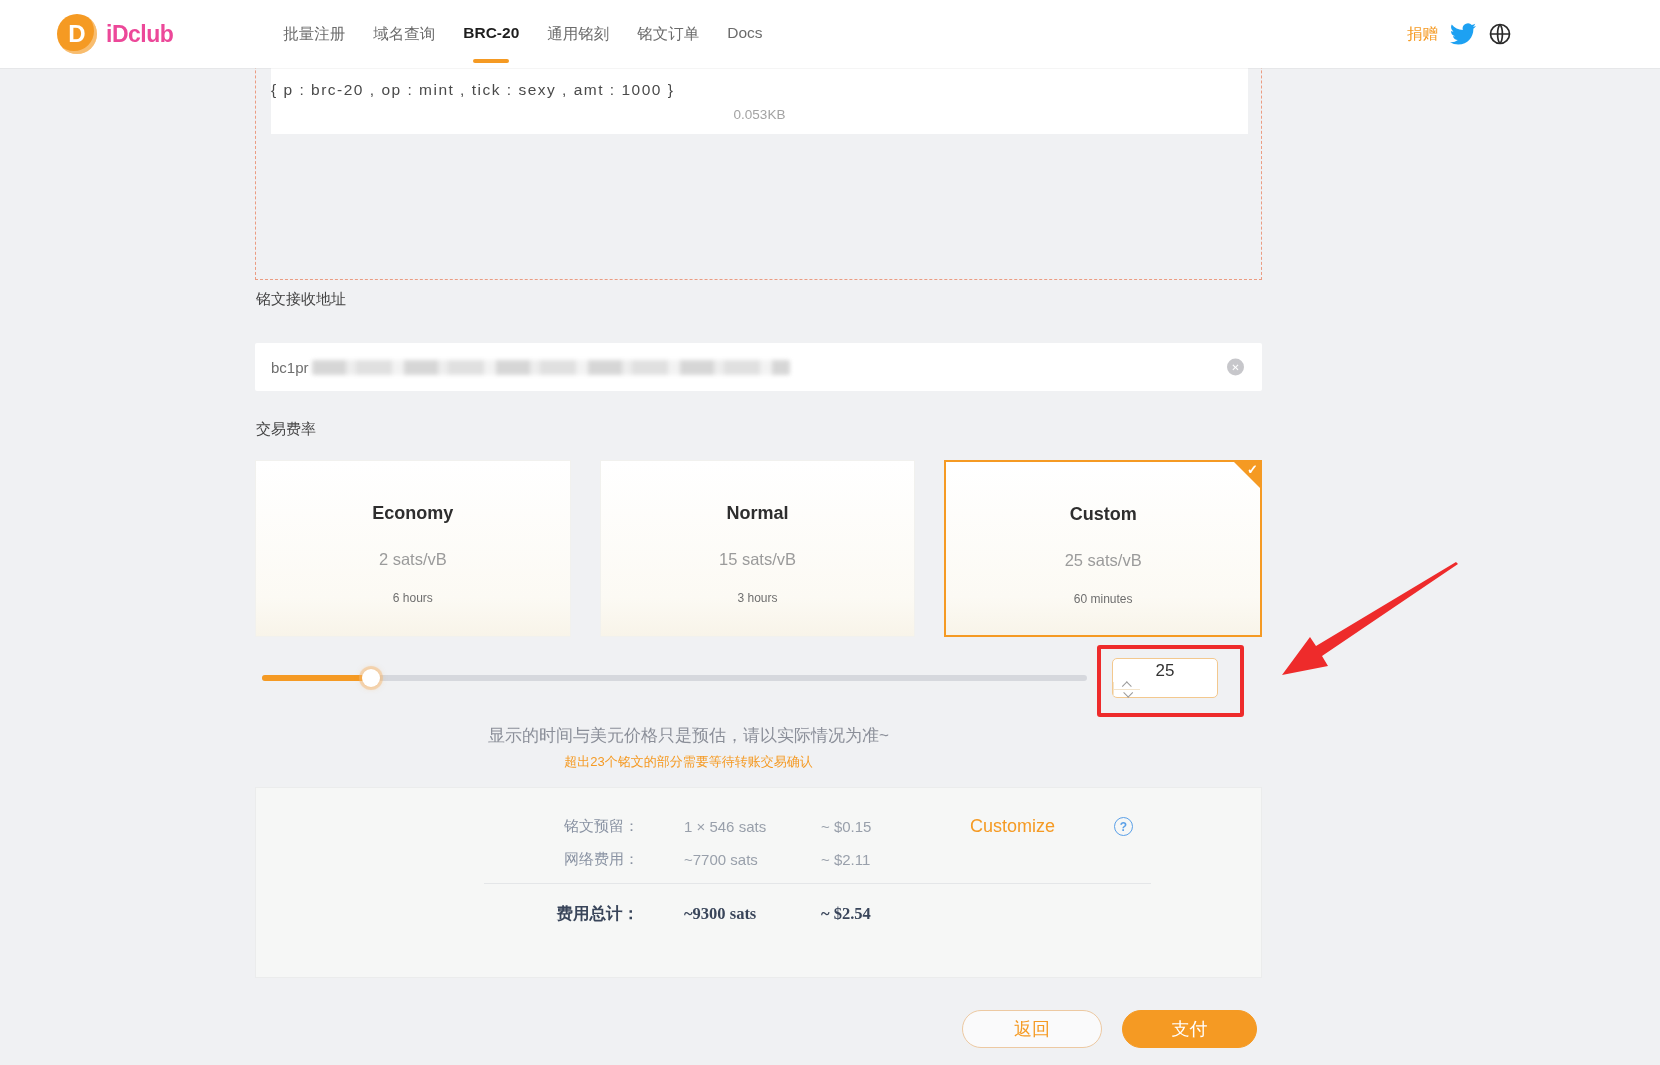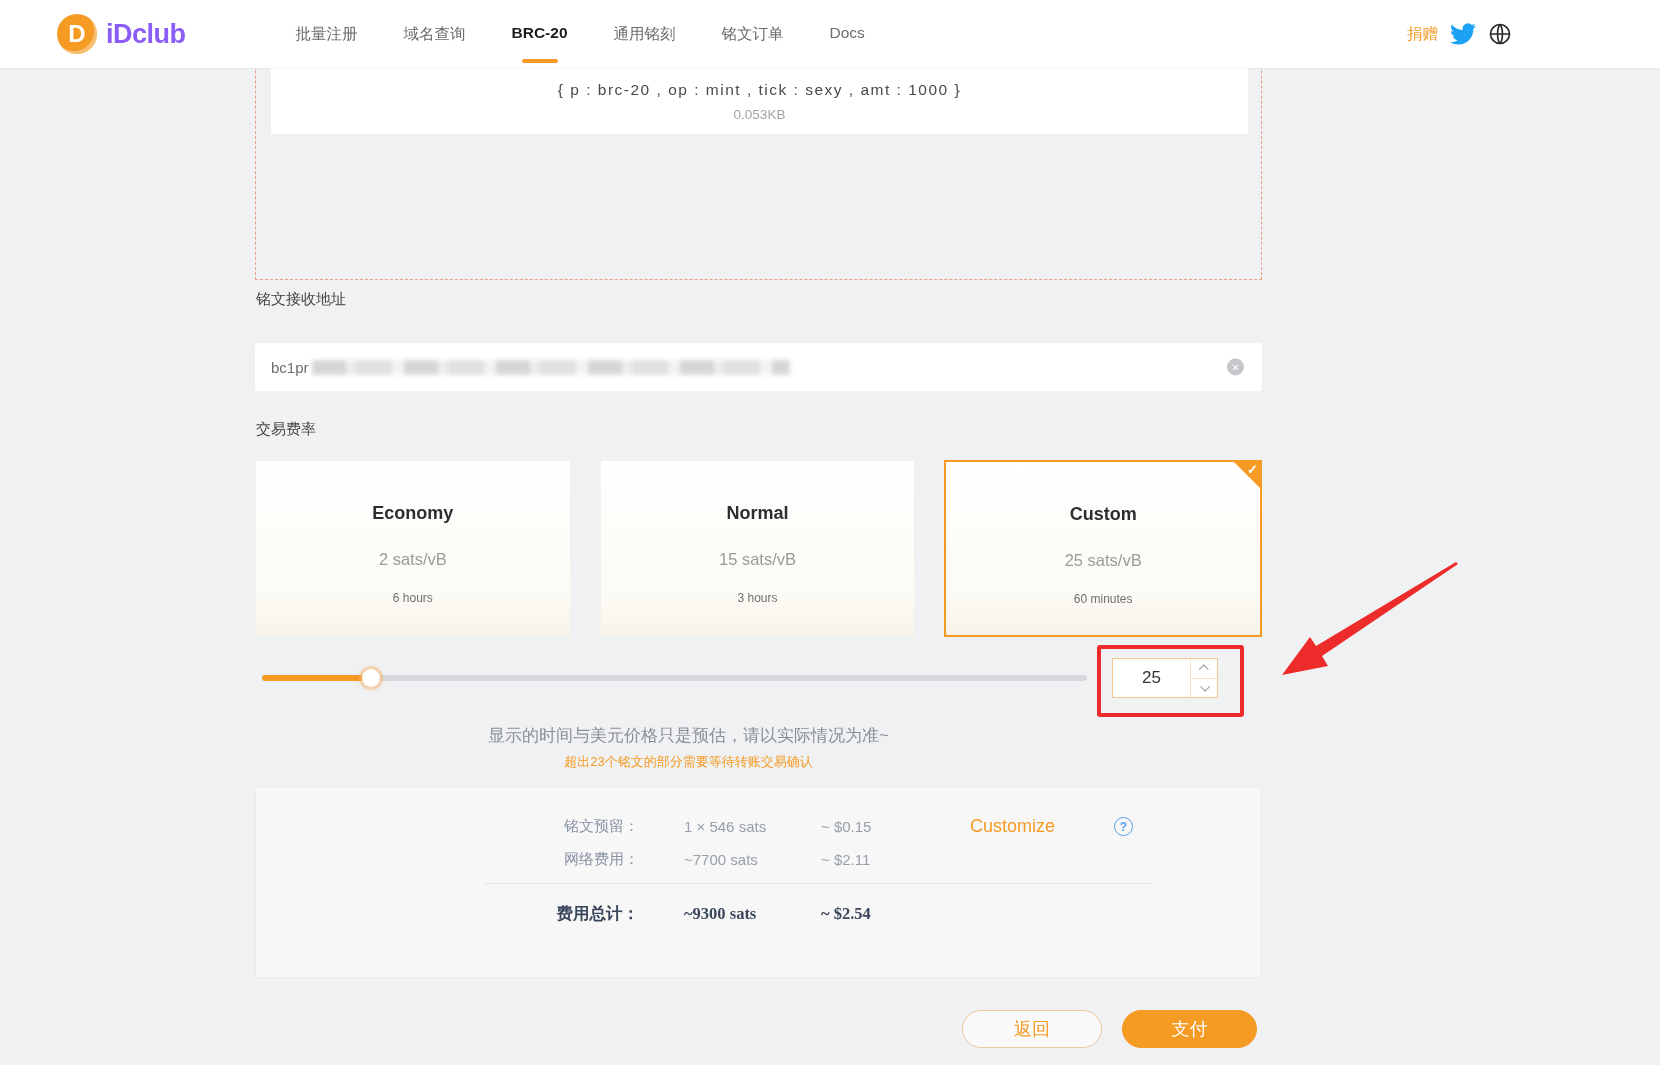--- a/index.html
+++ b/index.html
@@ -15,22 +15,22 @@
     position: absolute; top:0; left:0; width:1660px; height:68px;
     background:#fff; z-index:100; display:flex; align-items:center;
     box-shadow: 0 1px 0 rgba(0,0,0,0.04);
   }
   .logo { display:flex; align-items:center; gap:9px; margin-left:57px; cursor:pointer; }
   .logo-icon {
     width:40px; height:40px; border-radius:50%; background:#f59a23;
     color:#fff; font-weight:bold; font-size:24px; display:flex; align-items:center; justify-content:center;
     box-shadow: inset -3px -3px 0 rgba(255,255,255,.35);
   }
-  .logo-text { font-size:27px; font-weight:800; color:#8b5cf6; letter-spacing:-0.5px; }
-  .nav { display:flex; gap:46px; margin-left:110px; font-size:15.5px; color:#6b6b6b; }
+  .logo-text { font-size:23px; font-weight:800; color:#ec4899; letter-spacing:-0.5px; }
+  .nav { display:flex; gap:28px; margin-left:110px; font-size:15.5px; color:#6b6b6b; }
   .nav-item { position:relative; cursor:pointer; white-space:nowrap; }
   .nav-item.active { color:#1d1d1d; font-weight:bold; }
   .nav-underline {
     position:absolute; left:50%; transform:translateX(-50%); bottom:-18px;
     width:36px; height:4px; border-radius:2px; background:#f59a23;
   }
   .header-right { position:absolute; right:148px; top:0; height:68px; display:flex; align-items:center; gap:12px; }
   .donate { color:#f59a23; font-size:15.5px; cursor:pointer; }
   .hicon { display:flex; align-items:center; cursor:pointer; }
 
@@ -38,21 +38,21 @@
   .content { position:absolute; left:255px; top:0; width:1007px; height:1065px; }
 
   .preview-box {
     position:absolute; top:20px; left:0; width:1007px; height:260px;
     border:1px dashed #eb9c82;
   }
   .preview-strip {
     position:absolute; top:36px; left:15px; width:977px; height:77px; background:#fff;
   }
   .preview-code {
-    position:absolute; top:24px; left:0; width:100%; text-align:center;
+    position:absolute; top:24px; left:0; width:100%; text-align:left;
     font-size:15.5px; color:#4a4a4a; letter-spacing:1.5px; white-space:nowrap;
   }
   .preview-size {
     position:absolute; top:50px; left:0; width:100%; text-align:center;
     font-size:13.5px; color:#a3a3a3;
   }
 
   .field-label { position:absolute; left:1px; font-size:15px; color:#454545; }
   .addr-label { top:290px; }
   .addr-input {
@@ -102,22 +102,22 @@
     position:absolute; top:32px; left:107px; width:18px; height:18px; border-radius:50%;
     background:#fff; box-shadow:0 0 0 3px rgba(246,186,120,.45), 0 0 6px rgba(245,154,35,.5);
     cursor:grab;
   }
   .annot-rect {
     position:absolute; top:8px; left:842px; width:147px; height:72px;
     border:4px solid #ee2b2b; border-radius:3px; z-index:5;
   }
   .fee-stepper {
     position:absolute; top:21px; left:857px; width:106px; height:40px;
-    background:#fff; border:1.5px solid #f3c88e; border-radius:0;
-    display:flex; z-index:6;
+    background:#fff; border:1.5px solid #f3c88e; border-radius:5px;
+    display:flex; z-index:6;flex-direction:column;
   }
   .stepper-value {
     flex:1; display:flex; align-items:center; justify-content:center;
     font-size:17px; color:#333; cursor:text;
   }
   .stepper-col { width:27px; border-left:1px solid #f3e4cb; display:flex; flex-direction:column; }
   .sp-btn { flex:1; display:flex; align-items:center; justify-content:center; cursor:pointer; }
   .sp-btn.up { border-bottom:1px solid #f3e4cb; }
   .chev { width:7px; height:7px; }
   .chev.up { border-left:1.5px solid #9a9a9a; border-top:1.5px solid #9a9a9a; transform:rotate(45deg) translateY(1px); }

